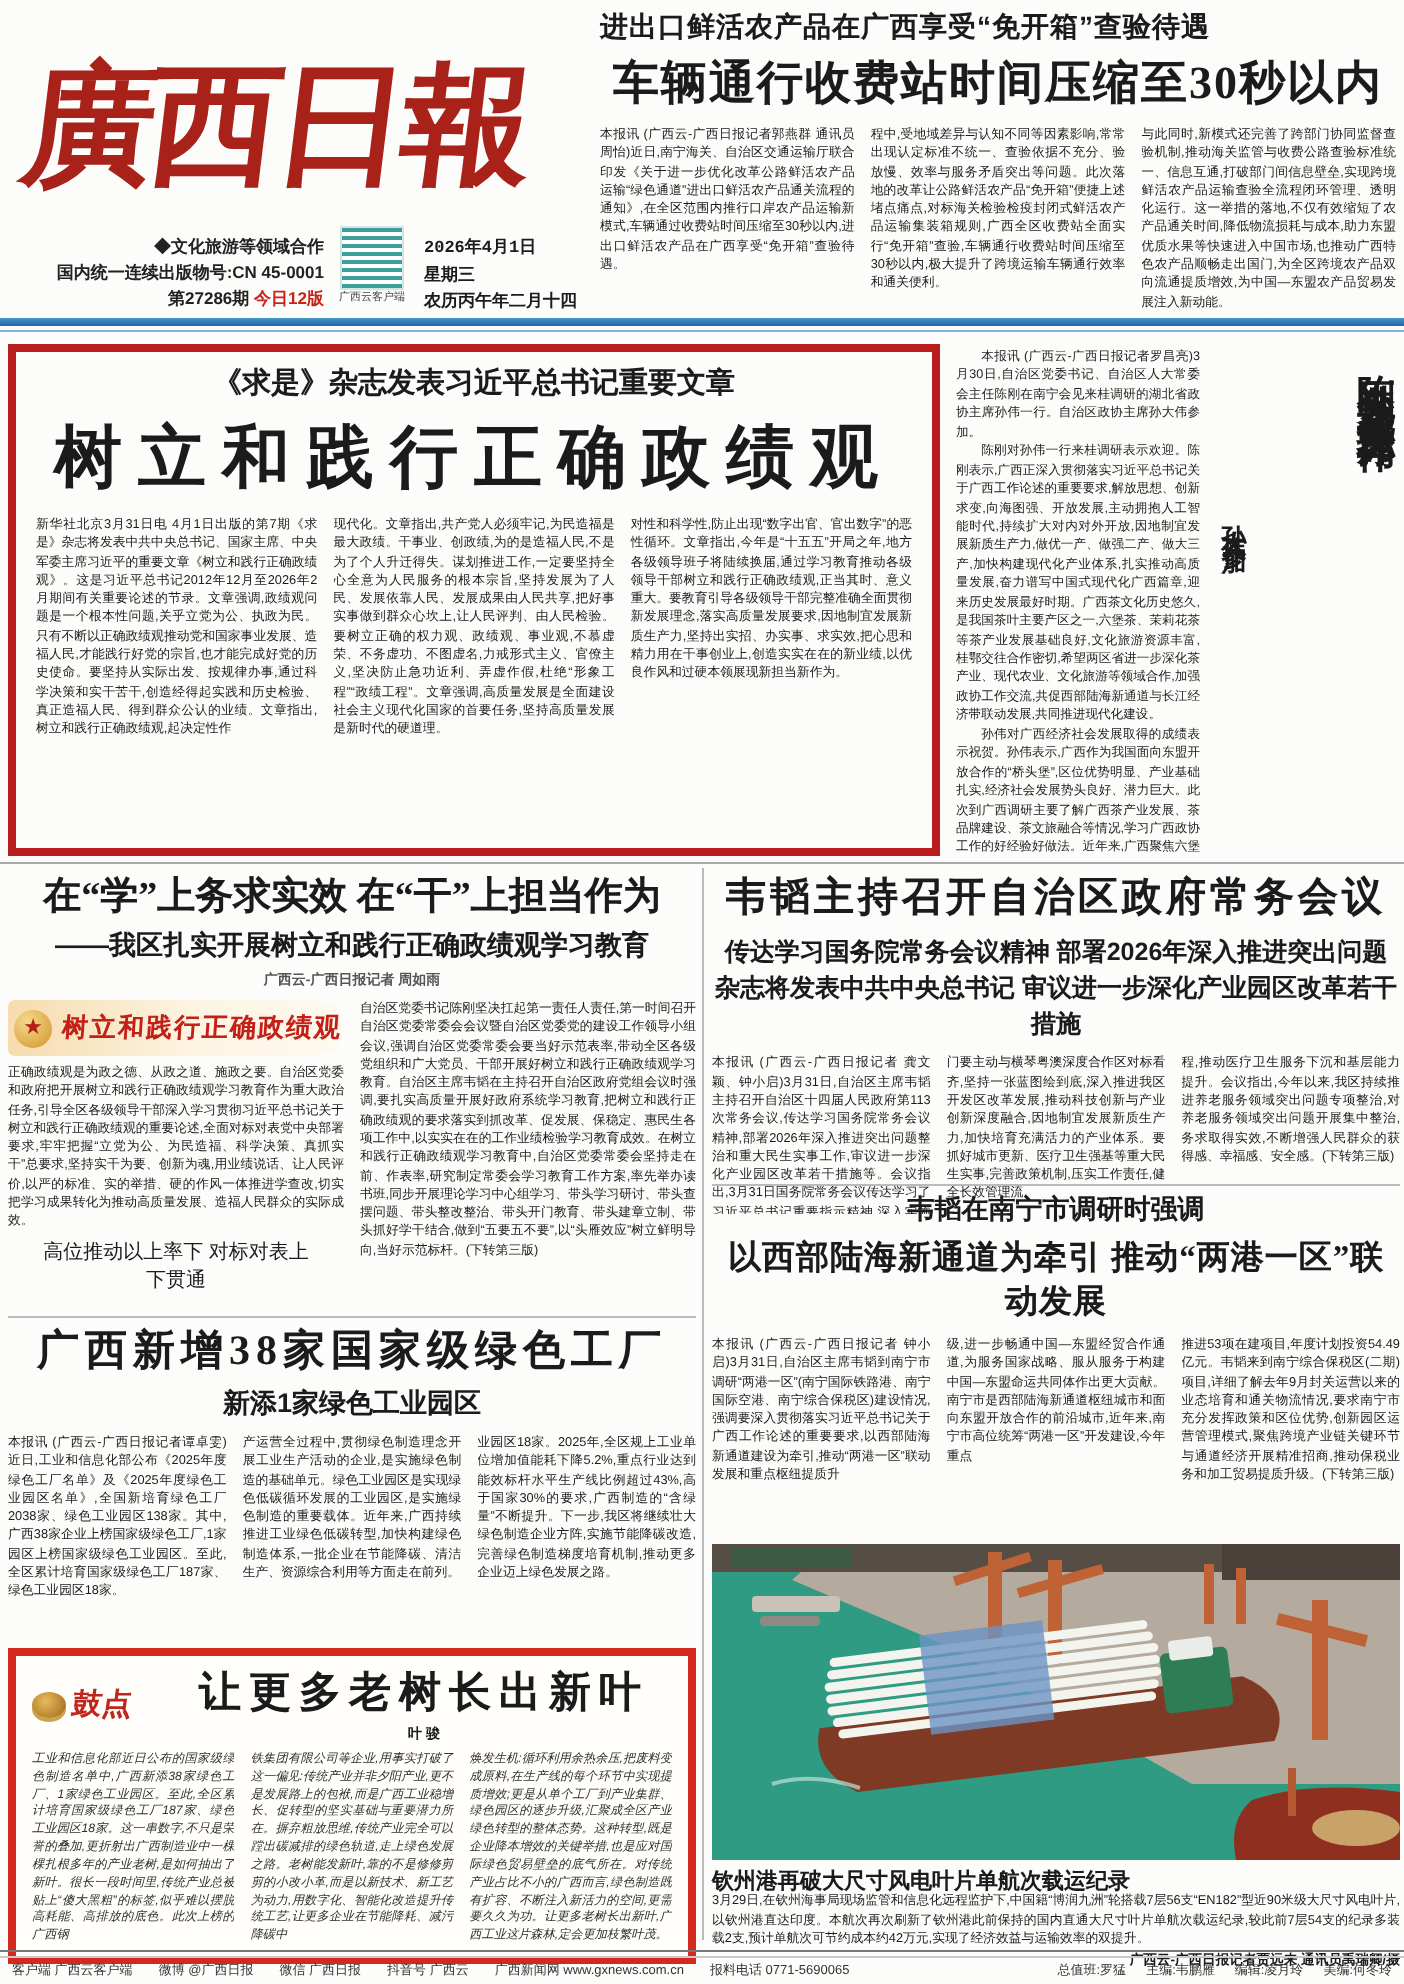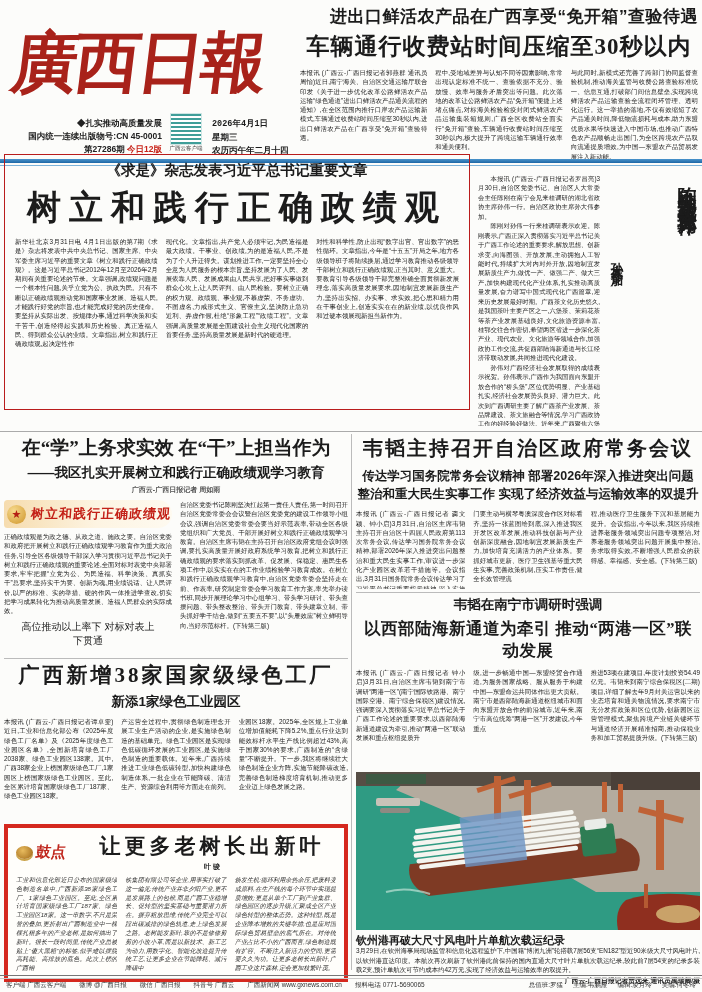--- a/index.html
+++ b/index.html
@@ -14,30 +14,30 @@
     font-weight:bold;line-height:1.55;color:#222;}
   .red-txt{color:#c8241a;}
   .qr{left:170px;top:113px;width:30px;height:30px;background:
     repeating-linear-gradient(0deg,#3f9e99 0 2px,#fff 2px 4px),
     repeating-linear-gradient(90deg,#3f9e99 0 2px,rgba(255,255,255,.65) 2px 4px);
     border:1px solid #cfe6e4;}
   .qr-label{left:164px;top:145px;width:44px;text-align:center;font-size:5.5px;color:#444;}
   .date-block{left:212px;top:118px;width:90px;font-size:8.5px;font-weight:bold;line-height:1.6;font-family:Liberation Mono, monospace;}
   
   .top-story{left:300px;top:5px;width:398px;}
-  .kicker{font-weight:bold;text-align:right;font-size:17px;letter-spacing:.5px;}
+  .kicker{font-weight:bold;text-align:left;font-size:14px;letter-spacing:.5px;}
   .top-head{font-family:"Liberation Serif",serif;font-weight:bold;text-align:center;
     font-size:23px;letter-spacing:1px;margin-top:3px;}
   .cols{display:flex;gap:8px;margin-top:6px;}
   .cols>div{flex:1;font-size:6.4px;line-height:1.45;text-align:justify;overflow:hidden;}
   .top-story .cols>div{height:100px;}
   .blue-rule{left:0;top:159px;width:702px;height:4px;background:linear-gradient(#4a94cc,#1d67a5);}
   .blue-rule2{left:0;top:165px;width:702px;height:1px;background:#7db3d9;}
   
-  .qiushi{left:4px;top:154px;width:466px;height:256px;border:1px solid #b91c1c;
+  .qiushi{left:4px;top:172px;width:466px;height:256px;border:4px solid #b91c1c;
     box-sizing:border-box;padding:6px 10px;}
   .q-kicker{text-align:center;font-weight:bold;font-size:14.5px;}
   .q-head{font-family:"Liberation Serif",serif;text-align:center;font-weight:bold;
     font-size:34px;letter-spacing:8px;margin-top:5px;}
   .qiushi .cols>div{height:168px;}
   
   .cg{left:478px;top:172px;width:224px;height:256px;}
   .cg-body{position:absolute;left:0;top:2px;width:122px;height:252px;font-size:6.3px;
     line-height:1.5;text-align:justify;overflow:hidden;}
   .cg-body p{margin:0;text-indent:2em;}
@@ -109,21 +109,21 @@
   .footer .fl{display:flex;gap:13px;}
   .footer .fr{display:flex;gap:10px;}
 </style>
 </head>
 <body>
 
 <div class="page">
 
   <div class="abs mast-title">廣西日報</div>
   <div class="abs pub-block">
-    <div>◆扎实推动高质量发展</div>
+    <div>◆文化旅游等领域合作</div>
     <div>国内统一连续出版物号:CN 45-0001</div>
     <div>
       <span>第27286期</span>
       <span class="red-txt">今日12版</span>
     </div>
   </div>
   <div class="abs qr"></div>
   <div class="abs qr-label">广西云客户端</div>
   <div class="abs date-block">
     <div>2026年4月1日</div>
@@ -183,21 +183,21 @@
         <span>开展树立和践行正确政绩观学习教育,是今年党的建设的重要任务。</span>
       </div>
       <div>自治区党委书记陈刚坚决扛起第一责任人责任,第一时间召开自治区党委常委会会议暨自治区党委党的建设工作领导小组会议,强调自治区党委常委会要当好示范表率,带动全区各级党组织和广大党员、干部开展好树立和践行正确政绩观学习教育。自治区主席韦韬在主持召开自治区政府党组会议时强调,要扎实高质量开展好政府系统学习教育,把树立和践行正确政绩观的要求落实到抓改革、促发展、保稳定、惠民生各项工作中,以实实在在的工作业绩检验学习教育成效。在树立和践行正确政绩观学习教育中,自治区党委常委会坚持走在前、作表率,研究制定常委会学习教育工作方案,率先举办读书班,同步开展理论学习中心组学习、带头学习研讨、带头查摆问题、带头整改整治、带头开门教育、带头建章立制、带头抓好学干结合,做到“五要五不要”,以“头雁效应”树立鲜明导向,当好示范标杆。(下转第三版)</div>
     </div>
   </div>
 
   <div class="abs meeting">
     <div class="m-head">韦韬主持召开自治区政府常务会议</div>
     <div class="m-sub">
       <div>传达学习国务院常务会议精神 部署2026年深入推进突出问题</div>
-      <div>整治和重大民生实事工作 实现了经济效益与运输效率的双提升</div>
+      <div>杂志将发表中共中央总书记 审议进一步深化产业园区改革若干措施</div>
     </div>
     <div class="cols">
       <div>本报讯 (广西云-广西日报记者 龚文颖、钟小启)3月31日,自治区主席韦韬主持召开自治区十四届人民政府第113次常务会议,传达学习国务院常务会议精神,部署2026年深入推进突出问题整治和重大民生实事工作,审议进一步深化产业园区改革若干措施等。会议指出,3月31日国务院常务会议传达学习了习近平总书记重要指示精神,深入实施城市更新行动。</div>
       <div>门要主动与横琴粤澳深度合作区对标看齐,坚持一张蓝图绘到底,深入推进我区开发区改革发展,推动科技创新与产业创新深度融合,因地制宜发展新质生产力,加快培育充满活力的产业体系。要抓好城市更新、医疗卫生强基等重大民生实事,完善政策机制,压实工作责任,健全长效管理流</div>
       <div>程,推动医疗卫生服务下沉和基层能力提升。会议指出,今年以来,我区持续推进养老服务领域突出问题专项整治,对养老服务领域突出问题开展集中整治,务求取得实效,不断增强人民群众的获得感、幸福感、安全感。(下转第三版)</div>
     </div>
   </div>
 
   <div class="abs hline" style="left:356px;top:592px;width:344px;background:#bbb;"></div>
 

